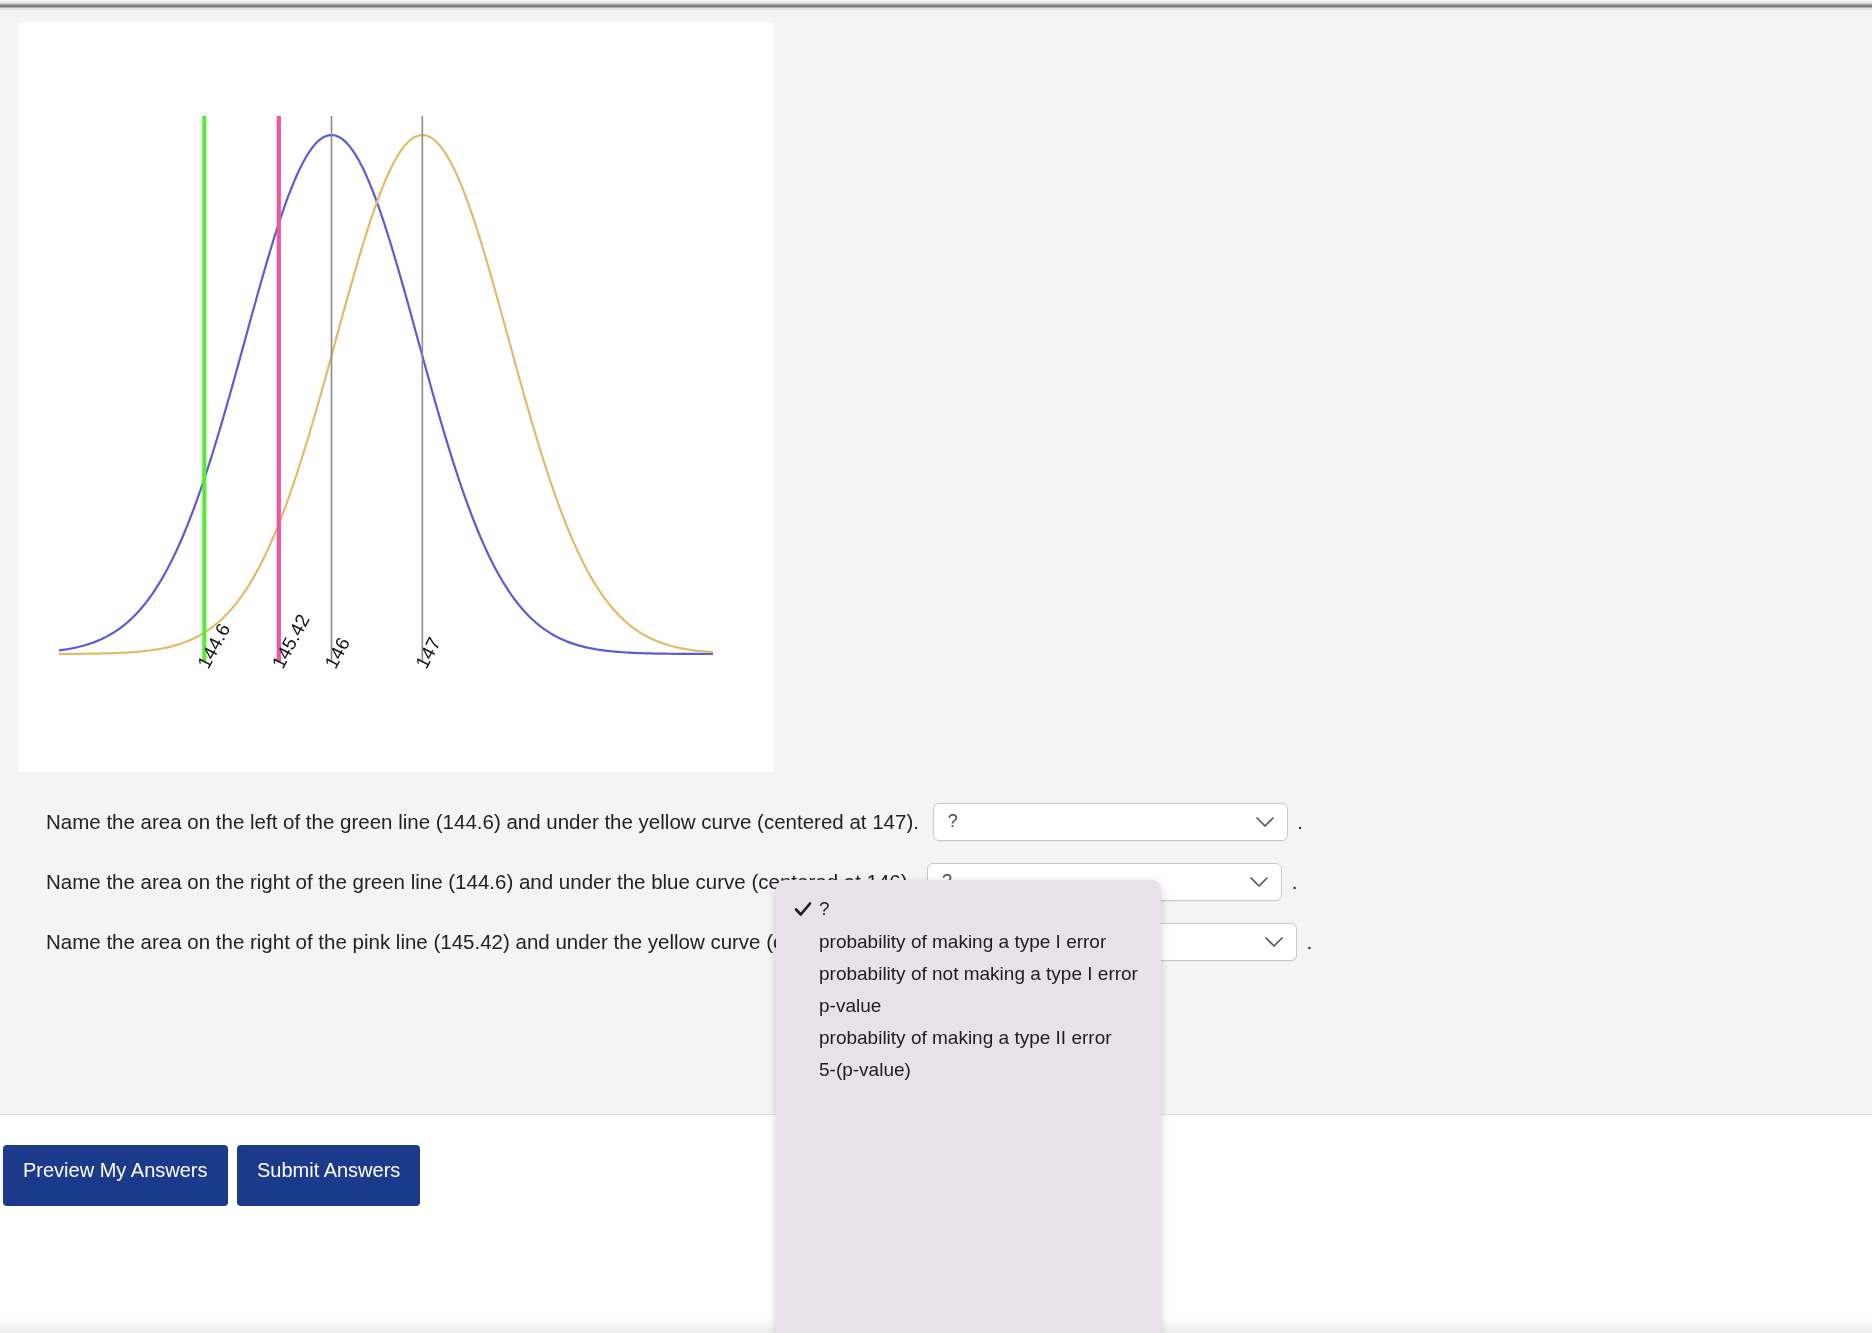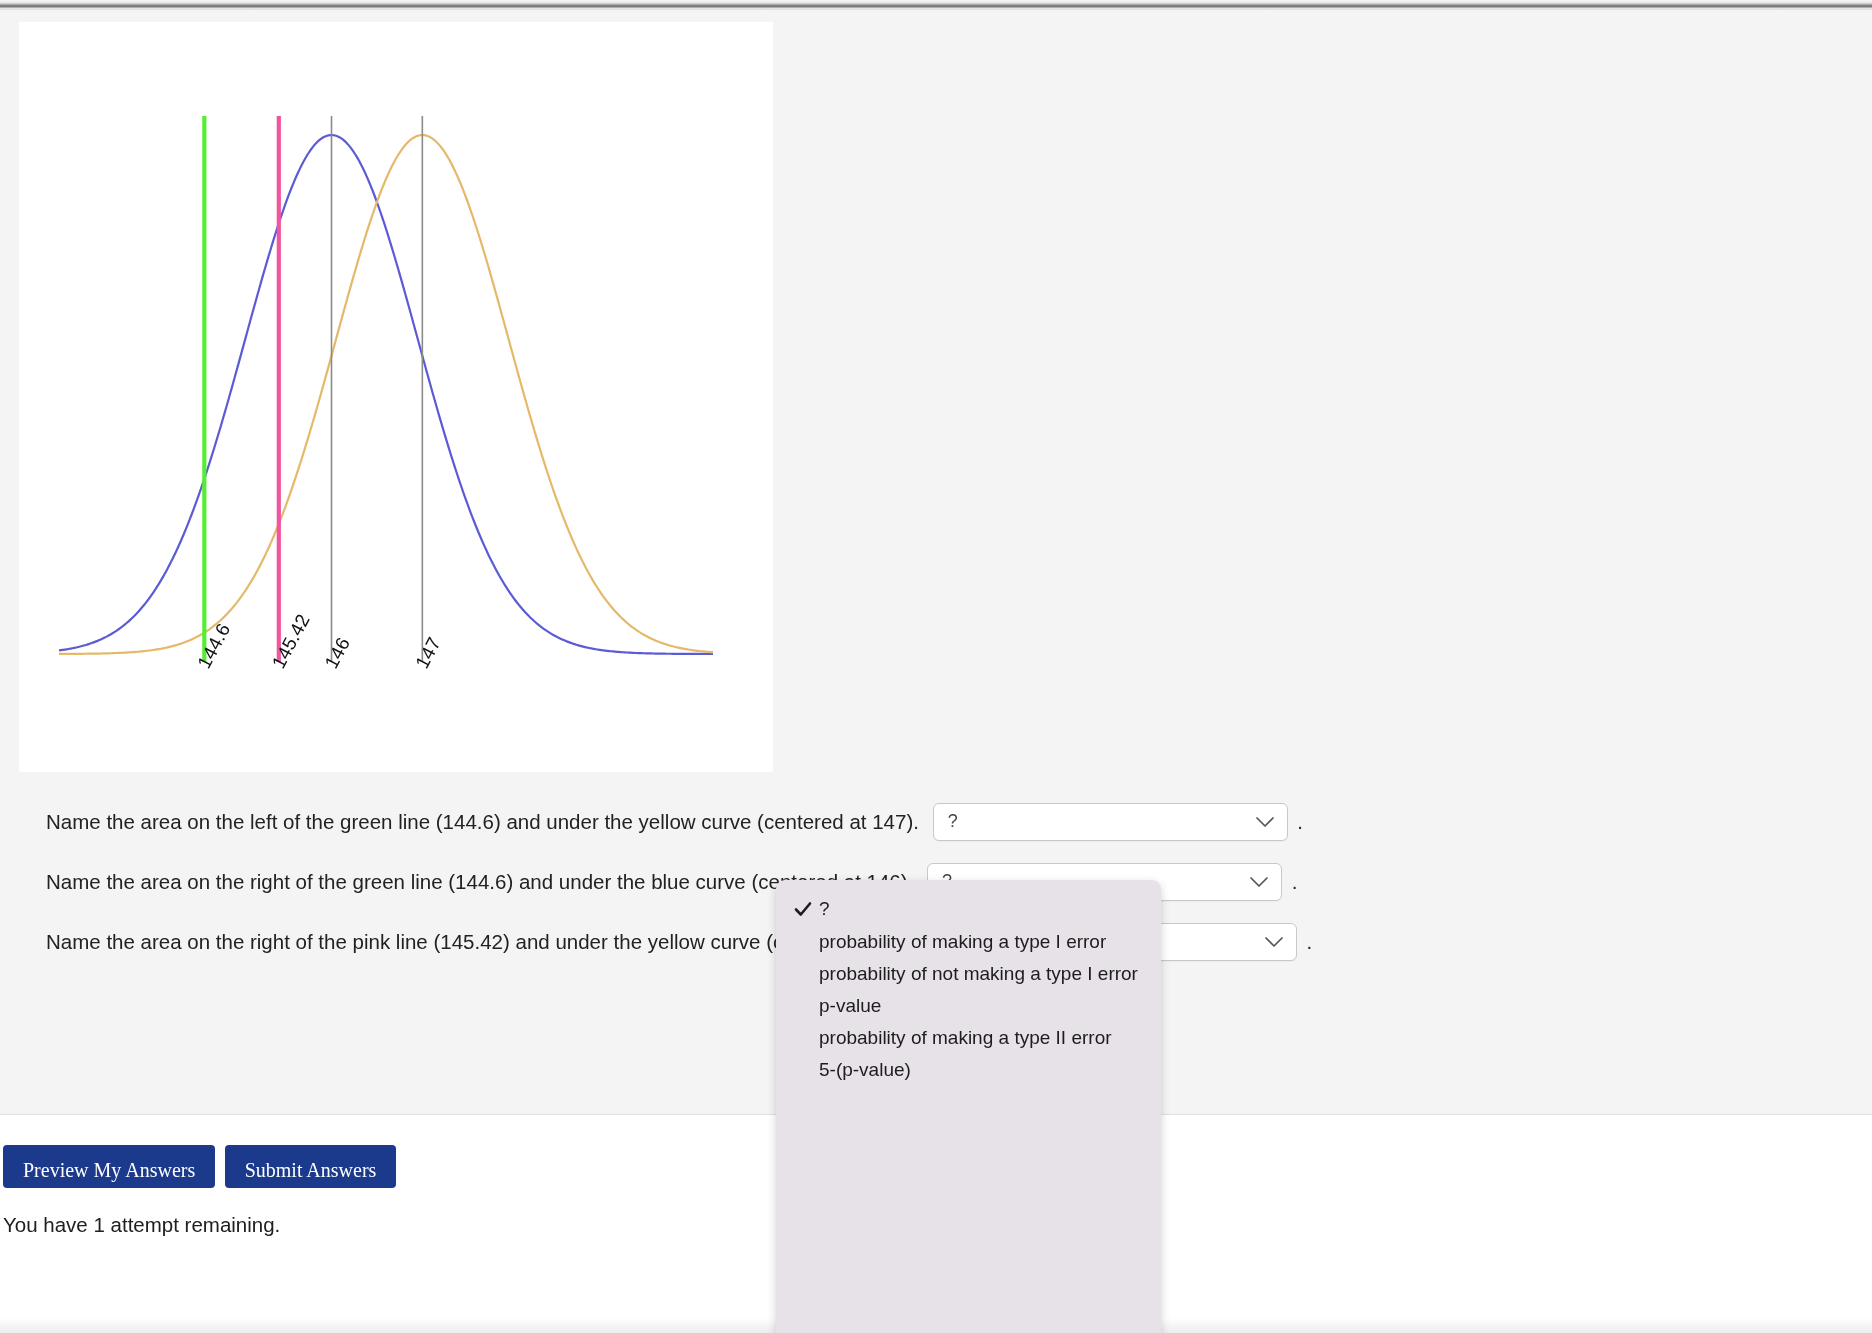--- a/index.html
+++ b/index.html
@@ -96,23 +96,23 @@
     width: 18px; height: 18px;
   }
 
   
   .btn-row { position: absolute; left: 0px; top: 1145px; }
   .btn {
     display: inline-block;
     background: #1c3a8b;
     color: #ffffff;
     font-size: 20px;
-    font-family: Liberation Serif, serif;
+    font-family: Liberation Sans, sans-serif;
     border: none; border-radius: 4px;
-    padding: 14px 20px 6px 20px;
+    padding: 14px 20px 24px 20px;
     margin-right: 5px;
     cursor: pointer;
   }
   #btn-preview { margin-left: 3px; }
 
   .attempt-block {
     position: absolute; left: 3px; top: 1210px;
     font-size: 20.5px; color: #202020; line-height: 1.46;
   }
 
@@ -188,21 +188,20 @@
       <span class="q-period">.</span>
     </div>
   </div>
 
   <div class="btn-row">
     <button class="btn" id="btn-preview">Preview My Answers</button>
     <button class="btn" id="btn-submit">Submit Answers</button>
   </div>
 
   <div class="attempt-block">
-    <div>You have 1 attempt remaining.</div>
   </div>
 
   <div class="dropdown-popup">
     <div id="dd-list">
         <div class="dd-item first"><svg class="dd-check" viewBox="0 0 18 18">
             <path d="M2 9.5 L6.8 14.5 L16 3.5" fill="none" stroke="#1d1d1d" stroke-width="2.6" stroke-linecap="round" stroke-linejoin="round"></path>
           </svg><span>?</span></div>
         <div class="dd-item"><span>probability of making a type I error</span></div>
         <div class="dd-item"><span>probability of not making a type I error</span></div>
         <div class="dd-item"><span>p-value</span></div>

